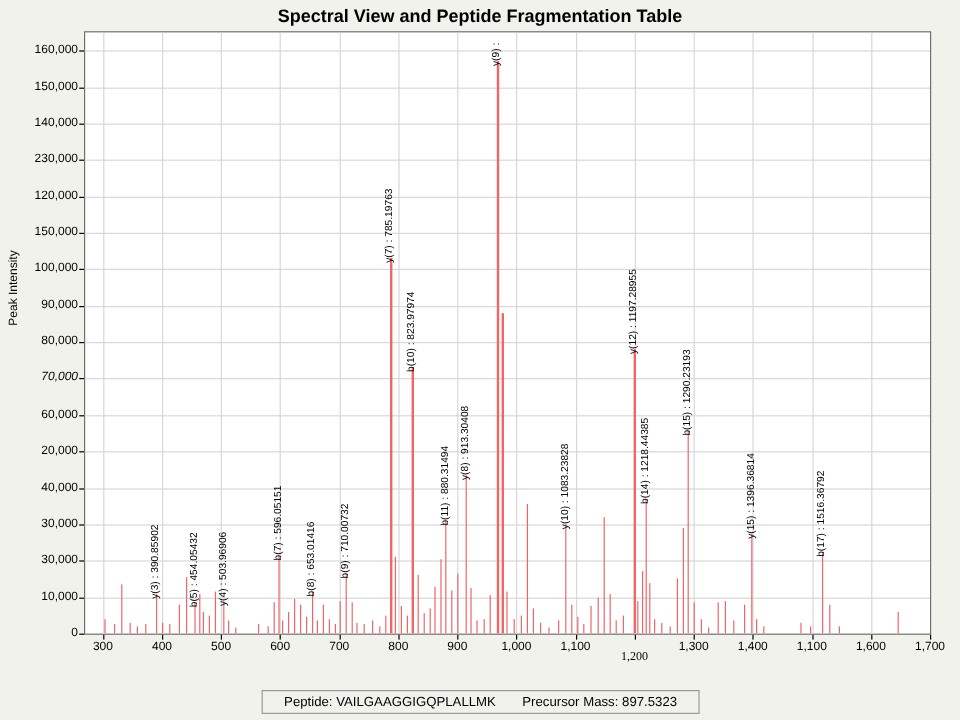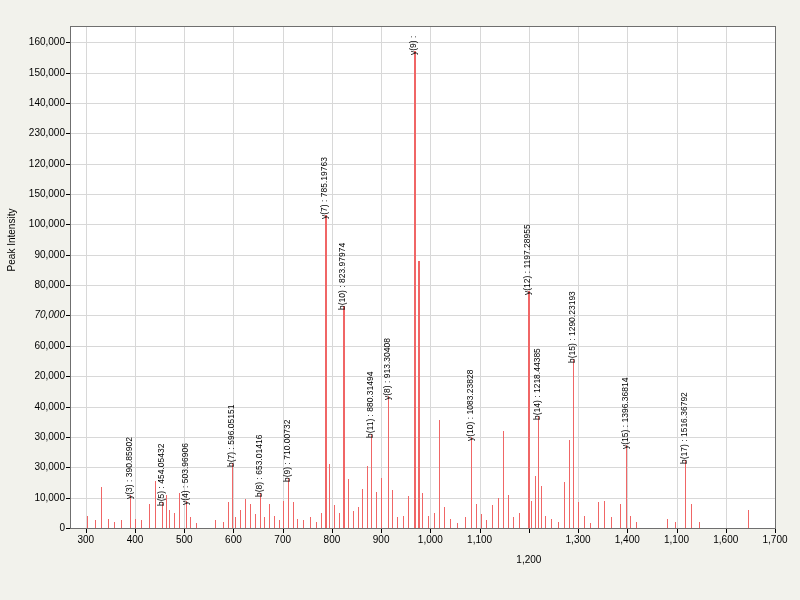--- a/index.html
+++ b/index.html
@@ -142,20 +142,21 @@
     font-size: 11px;
     color: #000;
   }
   .footer-item { white-space: nowrap; }
 </style>
 </head>
 <body>
 
 <div id="root">
 
+  <div id="chart-title">Spectral View and Peptide Fragmentation Table</div>
 
   <div id="ylabel">Peak Intensity</div>
 
   <div id="plot-frame">
     <div id="plot-inner">
         <div class="gridline-h" style="top: 470.636px;"></div>
         <div class="gridline-h" style="top: 440.273px;"></div>
         <div class="gridline-h" style="top: 409.909px;"></div>
         <div class="gridline-h" style="top: 379.545px;"></div>
         <div class="gridline-h" style="top: 349.182px;"></div>
@@ -356,29 +357,33 @@
       <div class="tick-label-x" style="left: 252.692px; width: 60px; top: 534px;">700</div>
       <div class="tick-mark-x" style="left: 282.692px; top: 529px;"></div>
       <div class="tick-label-x" style="left: 301.923px; width: 60px; top: 534px;">800</div>
       <div class="tick-mark-x" style="left: 331.923px; top: 529px;"></div>
       <div class="tick-label-x" style="left: 351.154px; width: 60px; top: 534px;">900</div>
       <div class="tick-mark-x" style="left: 381.154px; top: 529px;"></div>
       <div class="tick-label-x" style="left: 400.385px; width: 60px; top: 534px;">1,000</div>
       <div class="tick-mark-x" style="left: 430.385px; top: 529px;"></div>
       <div class="tick-label-x" style="left: 449.615px; width: 60px; top: 534px;">1,100</div>
       <div class="tick-mark-x" style="left: 479.615px; top: 529px;"></div>
-      <div class="tick-label-x" style="left: 498.846px; width: 60px; top: 554px;">1,200</div>
+      <div class="tick-label-x" style="left: 498.846px; width: 60px; top: 542px; font-family: Liberation Serif, serif;">1,200</div>
       <div class="tick-mark-x" style="left: 528.846px; top: 529px;"></div>
       <div class="tick-label-x" style="left: 548.077px; width: 60px; top: 534px;">1,300</div>
       <div class="tick-mark-x" style="left: 578.077px; top: 529px;"></div>
       <div class="tick-label-x" style="left: 597.308px; width: 60px; top: 534px;">1,400</div>
       <div class="tick-mark-x" style="left: 627.308px; top: 529px;"></div>
       <div class="tick-label-x" style="left: 646.538px; width: 60px; top: 534px;">1,100</div>
       <div class="tick-mark-x" style="left: 676.538px; top: 529px;"></div>
       <div class="tick-label-x" style="left: 695.769px; width: 60px; top: 534px;">1,600</div>
       <div class="tick-mark-x" style="left: 725.769px; top: 529px;"></div>
       <div class="tick-label-x" style="left: 745px; width: 60px; top: 534px;">1,700</div>
       <div class="tick-mark-x" style="left: 775px; top: 529px;"></div>
     </div>
 
 
+  <div id="footer-box">
+    <span class="footer-item">Peptide: VAILGAAGGIGQPLALLMK</span>
+    <span class="footer-item">Precursor Mass: 897.5323</span>
+  </div>
 
 </div>
 
 </body></html>

